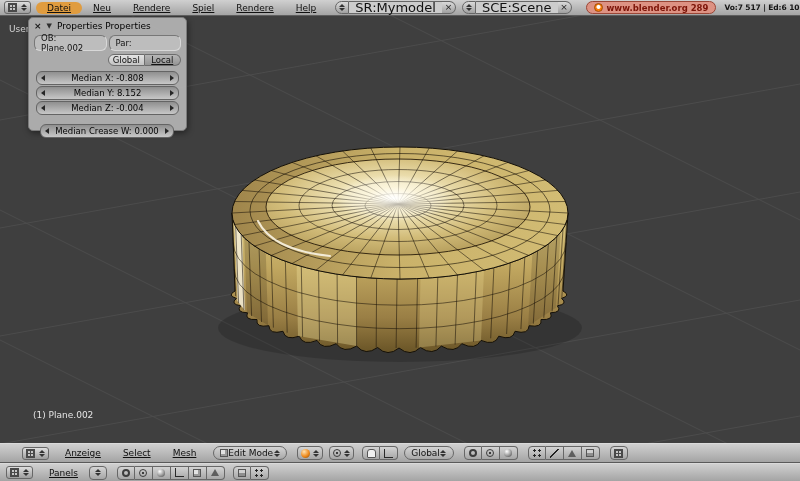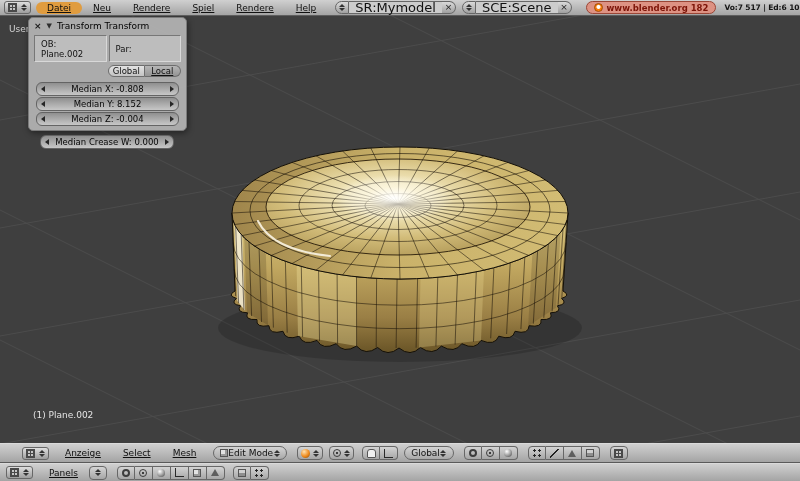--- a/index.html
+++ b/index.html
@@ -50,23 +50,23 @@
 
   
   #transform-panel{position:absolute;left:28px;top:17px;width:159px;height:114px;z-index:5;
         background:rgba(176,176,176,0.96);border:1px solid #7b7b7b;border-radius:5px;
         box-shadow:1px 2px 6px rgba(0,0,0,0.45);padding:3px 5px;}
   .tp-hdr{display:flex;align-items:center;gap:5px;height:10px;}
   .tp-close{font-size:9px;line-height:9px;color:#1c1c1c;font-weight:bold;}
   .tp-tri{font-size:7px;color:#2e2e2e;}
   .tp-title{font-size:9px;color:#000;}
   .tp-row{display:flex;gap:2px;margin-top:4px;}
-  .tp-field{height:27px;flex:1;background:#bdbdbd;
+  .tp-field{height:16px;flex:1;background:#bdbdbd;
         border:1px solid;border-color:#777 #d8d8d8 #d8d8d8 #777;
-        border-radius:1px;display:flex;align-items:center;padding:0 6px;font-size:8.5px;}
+        border-radius:6px;display:flex;align-items:center;padding:0 6px;font-size:8.5px;}
   .tp-row.btns{margin-left:74px;gap:0;margin-top:3px;}
   .tp-btn{width:37px;height:12px;display:flex;align-items:center;justify-content:center;font-size:8.5px;
         background:linear-gradient(#b6b6b6,#949494);border:1px solid #6d6d6d;color:#111;}
   .tp-btn.sel{background:linear-gradient(#e3e3e3,#c3c3c3);}
   .tp-btn.left{border-radius:7px 0 0 7px;}
   .tp-btn.right{border-radius:0 7px 7px 0;border-left:none;text-decoration:underline;}
   .tp-slider{height:11px;margin:1px 2px 0 2px;background:linear-gradient(#8f8f8f,#c7c7c7);
         border:1px solid #646464;border-radius:6px;display:flex;align-items:center;
         justify-content:space-between;padding:6px 4px;font-size:8.5px;}
   .tp-slider.first{margin-top:5px;}
@@ -236,21 +236,21 @@
     </g>
 </svg>
 
 <span class="vp-label" id="view-label">User</span>
 <span class="vp-label" id="selection-label">(1) Plane.002</span>
 
 <div id="transform-panel">
   <div class="tp-hdr">
     <span class="tp-close">×</span>
     <span class="tp-tri">▼</span>
-    <span class="tp-title">Transform Transform</span>
+    <span class="tp-title">Properties Properties</span>
   </div>
   <div class="tp-row">
     <div class="tp-field">OB: Plane.002</div>
     <div class="tp-field">Par:</div>
   </div>
   <div class="tp-row btns">
     <div class="tp-btn sel left">Global</div>
     <div class="tp-btn right">Local</div>
   </div>
   <div class="tp-slider first">
@@ -298,21 +298,21 @@
   <div class="fld-group ml6">
     <div class="mini-btn first">
       <span class="updn"></span>
     </div>
     <div class="fld">SCE:Scene</div>
     <div class="mini-btn last">×</div>
   </div>
 
   <div class="pill ml14">
     <span class="ic ic-blender"></span>
-    <span>www.blender.org 182</span>
+    <span>www.blender.org 289</span>
   </div>
 
   <div class="stats ml8">Vo:7 517 | Ed:6 1032 | Fa:0 516 | Mem:5.64M Plane.002</div>
 </div>
 
 <div id="view3d-header" class="hdr">
   <div class="ed-btn ml22">
     <span class="ic ic-grid"></span>
     <span class="updn"></span>
   </div>

